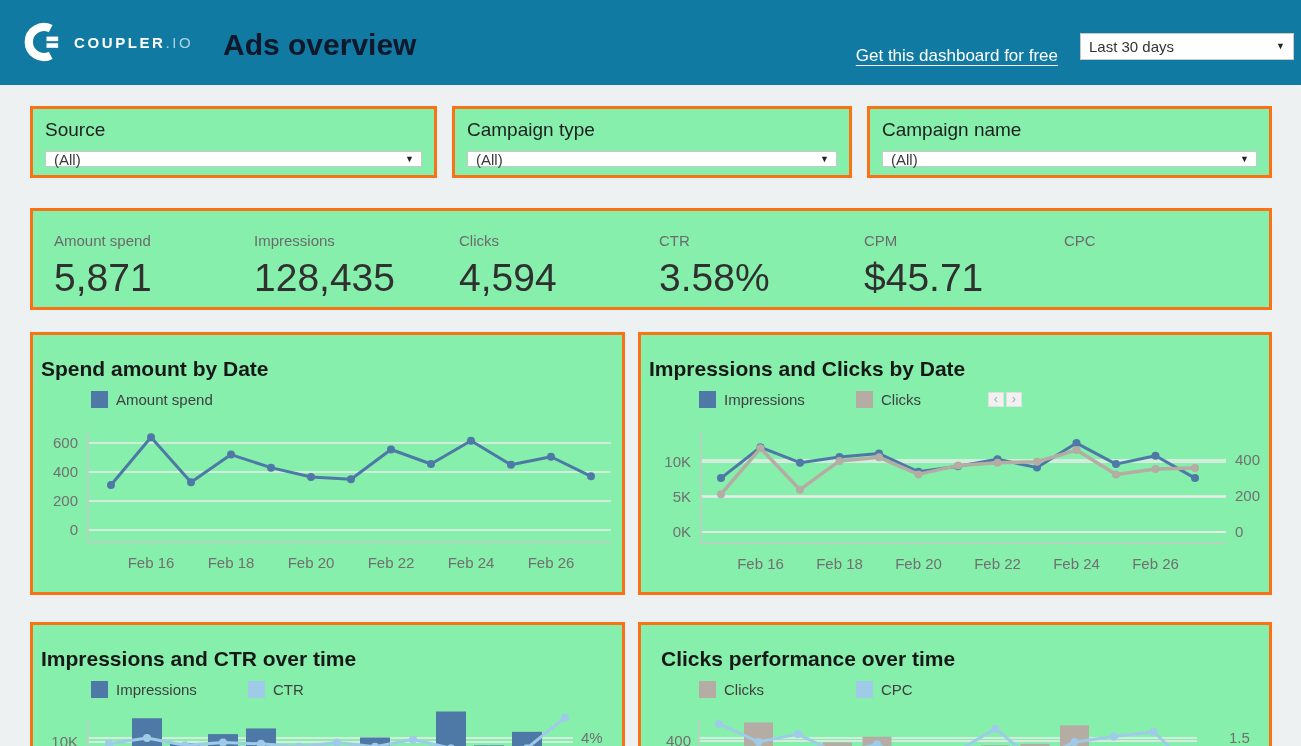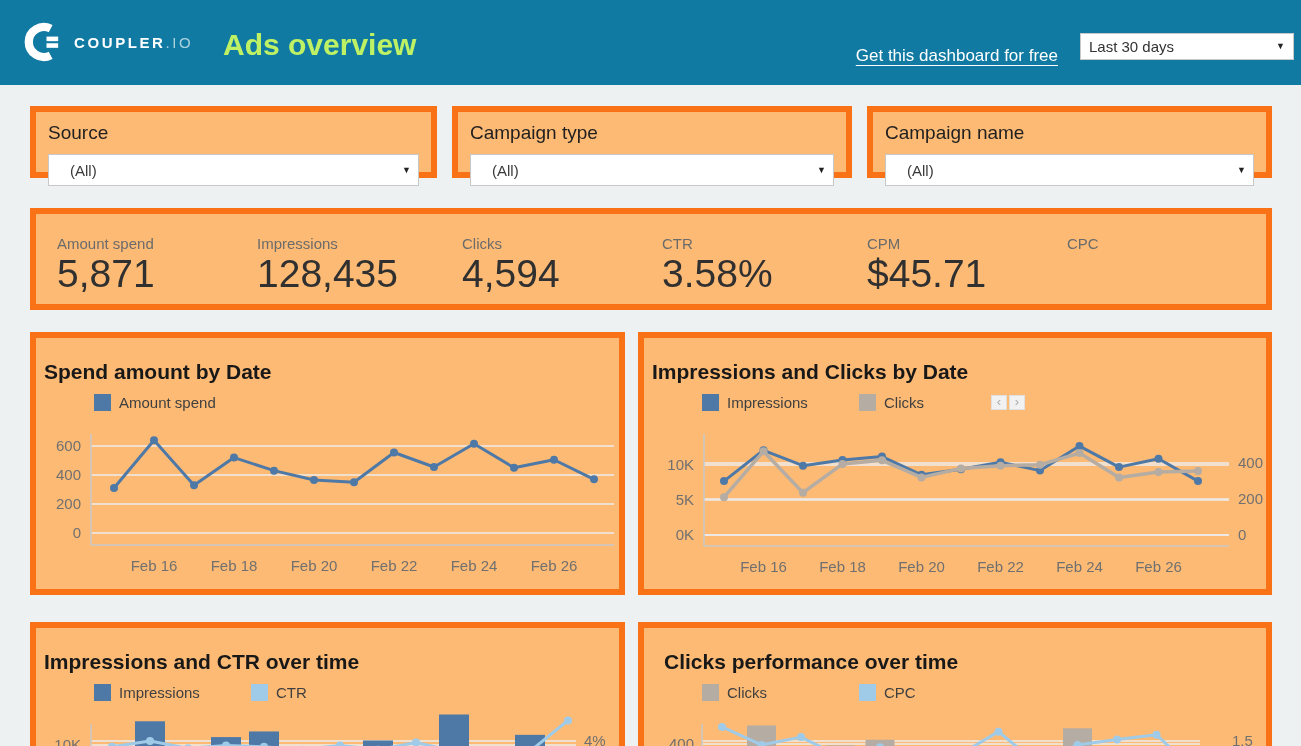--- a/index.html
+++ b/index.html
@@ -5,36 +5,36 @@
   * { margin:0; padding:0; box-sizing:border-box; }
   html,body { background:#dfe3e5; }
   body { font-family:"Liberation Sans", sans-serif; }
   #app { position:relative; width:1301px; height:746px; background:#EEF1F2; overflow:hidden; }
 
   
   .header { position:absolute; left:0; top:0; width:1301px; height:85px; background:#107AA2; }
   .logo { position:absolute; left:24px; top:22px; }
   .brand { position:absolute; left:74px; top:34px; font-size:15px; letter-spacing:2.6px; color:#fff; font-weight:700; white-space:nowrap; }
   .brand .suffix { font-weight:400; opacity:.65; }
-  .page-title { position:absolute; left:223px; top:28px; font-size:30px; font-weight:700; color:#bef264; }
+  .page-title { position:absolute; left:223px; top:28px; font-size:30px; font-weight:700; color:#0f172a; }
   .hdr-link { position:absolute; right:243px; top:46px; font-size:17px; color:#ffffff; text-decoration:underline; text-underline-offset:4px; cursor:pointer; white-space:nowrap; }
   .hdr-select { position:absolute; left:1080px; top:33px; width:214px; height:27px; background:#fff; border:1px solid #c9c9c9; display:flex; align-items:center; justify-content:space-between; padding:0 8px; font-size:15px; color:#333; cursor:pointer; }
   .caret { font-size:9px; color:#222; line-height:1; }
 
   
-  .card { position:absolute; background:#fdba74; border:6px solid #f97316; }
+  .card { position:absolute; background:#86efac; border:3px solid #f97316; }
 
   
   .filter-label { position:absolute; left:12px; top:10px; font-size:19px; color:#1f1f1f; }
-  .filter-select { position:absolute; left:12px; right:12px; top:42px; height:32px; border:1px solid #C8C8C8; background:#fff; display:flex; align-items:center; justify-content:space-between; padding:0 7px 0 21px; font-size:15px; color:#3a3a3a; cursor:pointer; }
+  .filter-select { position:absolute; left:12px; right:12px; top:42px; height:16px; border:1px solid #C8C8C8; background:#fff; display:flex; align-items:center; justify-content:space-between; padding:0 7px 0 8px; font-size:15px; color:#3a3a3a; cursor:pointer; }
 
   
   .kpi { position:absolute; top:0; height:100%; padding-top:21px; }
   .kpi-label { font-size:15px; color:#6b6b6b; }
-  .kpi-value { font-size:39px; color:#303030; }
+  .kpi-value { margin-top:7px; font-size:39px; color:#303030; }
 
   
   .chart-title { position:absolute; left:8px; top:22px; font-size:21px; font-weight:700; color:#181818; white-space:nowrap; }
   .legend-item { position:absolute; top:55px; display:flex; align-items:center; gap:8px; height:18px; cursor:pointer; }
   .swatch { width:17px; height:17px; display:inline-block; }
   .legend-label { font-size:15px; color:#3f3f3f; white-space:nowrap; }
   .pager { position:absolute; top:57px; left:347px; display:flex; gap:2px; }
   .pager-btn { width:16px; height:15px; background:#F1F1F1; border:1px solid #E0E0E0; color:#ACACAC; font-size:13px; line-height:12px; text-align:center; cursor:pointer; }
   .chart-svg { position:absolute; left:0; top:0; }
   .chart-svg text { font-family:"Liberation Sans", sans-serif; font-size:15px; fill:#707070; }

